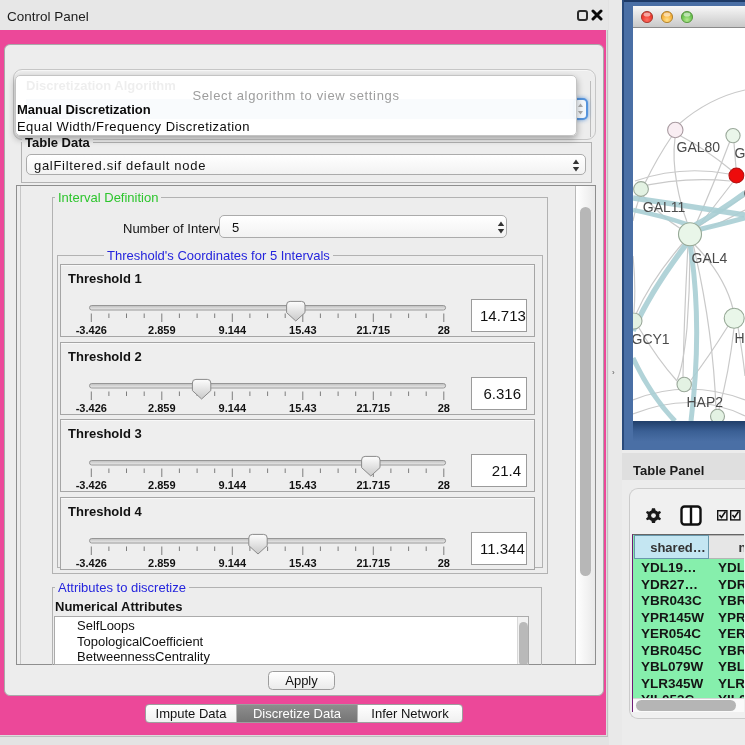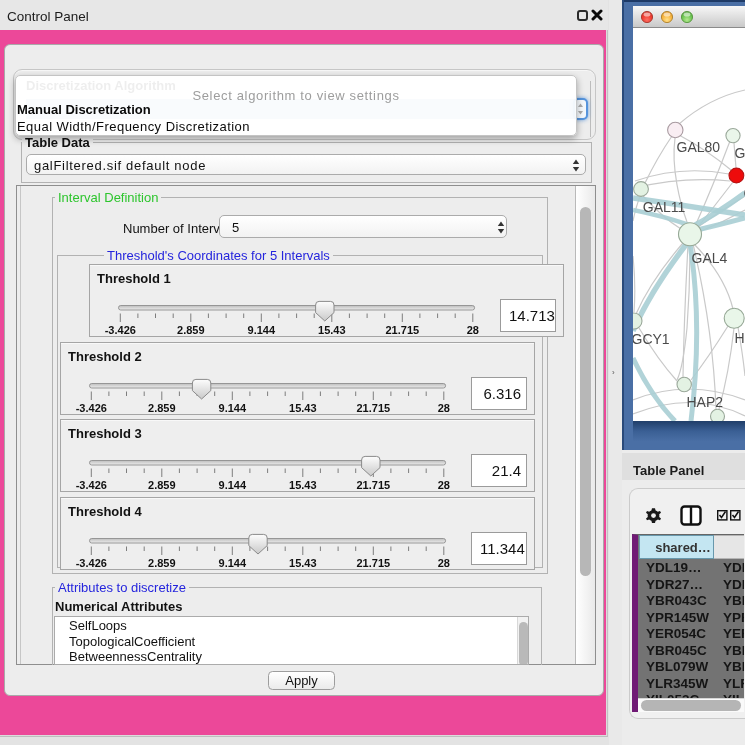--- a/index.html
+++ b/index.html
@@ -65,21 +65,21 @@
     <div class="abs" style="left:12px;top:4px;">5</div>
     <svg class="abs" style="left:277px;top:5px;" width="8" height="13" viewBox="0 0 8 13">
         <path d="M4,0.5 L7.2,5 H0.8 Z" fill="#333"></path>
         <path d="M4,12.5 L7.2,8 H0.8 Z" fill="#333"></path>
       </svg>
   </div>
 
   <div class="grp" style="left:57px;top:255px;width:486px;height:313px;"></div>
   <div class="glab" style="left:64px;top:249px;color:#2525dd;margin-left:40px;">Threshold's Coordinates for 5 Intervals</div>
 
-  <div class="tblock" style="top:264px;margin-left:29px;">
+  <div class="tblock" style="top:264px;">
       <div class="tlab">Threshold 1</div>
       <svg class="abs" style="left:0;top:0;" width="473" height="71" viewBox="0 0 473 71">
         <defs>
           <linearGradient id="tg1" x1="0" y1="0" x2="0" y2="1">
             <stop offset="0" stop-color="#bdbdbd"></stop>
             <stop offset="1" stop-color="#ededed"></stop>
           </linearGradient>
           <linearGradient id="th1" x1="0" y1="0" x2="0" y2="1">
             <stop offset="0" stop-color="#fdfdfd"></stop>
             <stop offset="1" stop-color="#c9c9c9"></stop>
@@ -170,27 +170,32 @@
         <text x="382.8" y="69" font-size="11" font-weight="bold" fill="#111" text-anchor="middle" font-family="Liberation Sans">28</text>
         <path d="M187.8,40 a3.5,3.5 0 0 1 3.5,-3.6 h11.4 a3.5,3.5 0 0 1 3.5,3.6 v7.6 l-9.2,8.4 l-9.2,-8.4 z" fill="url(#th4)" stroke="#8a8a8a" stroke-width="1"></path>
       </svg>
       <div class="tfield">11.344</div>
     </div>
 
   <div class="grp" style="left:52px;top:587px;width:490px;height:78px;border-bottom:none;"></div>
   <div class="glab" style="left:55px;top:581px;color:#2525dd;">Attributes to discretize</div>
   <div class="abs" style="left:55px;top:599px;font-size:13px;font-weight:bold;">Numerical Attributes</div>
   <div class="abs" style="left:54px;top:616px;width:475px;height:49px;background:#ffffff;border:1px solid #ababab;overflow:hidden;">
-    <div style="font-size:13px;line-height:15.7px;padding:1px 0 0 14px;">SelfLoops<br>TopologicalCoefficient<br>BetweennessCentrality<br></div>
+    <div style="font-size:13px;line-height:15.7px;padding:1px 0 0 14px;margin-left:8px;">SelfLoops<br>TopologicalCoefficient<br>BetweennessCentrality<br></div>
     <div class="abs" style="left:462px;top:0;width:13px;height:49px;background:#f2f2f2;border-left:1px solid #d8d8d8;"></div>
     <div class="abs" style="left:464px;top:5px;width:9px;height:44px;background:#b9b9b9;border-radius:4.5px;"></div>
   </div>
 
   <div class="abs" style="left:268px;top:671px;width:67px;height:19px;background:linear-gradient(#ffffff,#ebebeb);border:1px solid #9d9d9d;border-radius:4.5px;font-size:13px;text-align:center;line-height:17px;">Apply</div>
 
+  <div class="seg" style="left:145px;top:704px;height:19px;font-size:13px;">
+    <div class="s" style="width:91px;">Impute Data</div>
+    <div class="s sel" style="width:121px;">Discretize Data</div>
+    <div class="s" style="width:104px;">Infer Network</div>
+  </div>
 </div>
 
 <div class="abs" style="left:609px;top:0;width:13px;height:745px;background:#e9e9e9;"></div>
 
 <div class="abs" style="left:612px;top:368px;font-size:8px;color:#555;">›</div>
 
 <div class="abs" style="left:15px;top:75px;width:562px;height:61px;background:rgba(255,255,255,0.96);border:1px solid #c4c4c4;border-radius:5px;box-shadow:0 3px 7px rgba(0,0,0,0.32);"></div>
 <div class="abs" style="left:26px;top:78px;font-size:13px;font-weight:bold;color:rgba(40,40,40,0.08);">Discretization Algorithm</div>
 <div class="abs" style="left:26px;top:99px;width:551px;height:20px;background:rgba(195,212,232,0.10);"></div>
 <div class="abs" style="left:15px;top:88px;width:562px;font-size:13px;color:#9d9d9d;text-align:center;letter-spacing:0.65px;">Select algorithm to view settings</div>
@@ -299,21 +304,21 @@
       <rect x="1.5" y="1.5" width="19" height="18" rx="3" fill="#ffffff" stroke="#111" stroke-width="2.4"></rect>
       <line x1="11" y1="1.5" x2="11" y2="19.5" stroke="#111" stroke-width="2.4"></line>
     </svg>
     <svg class="abs" style="left:87px;top:21px;" width="24" height="11" viewBox="0 0 24 11">
       <rect x="0.7" y="0.7" width="9.2" height="9.2" fill="none" stroke="#111" stroke-width="1.4"></rect>
       <path d="M2.5,5 L4.5,7.5 L8.5,1.5" fill="none" stroke="#111" stroke-width="1.5"></path>
       <rect x="13.7" y="0.7" width="9.2" height="9.2" fill="none" stroke="#111" stroke-width="1.4"></rect>
       <path d="M15.5,5 L17.5,7.5 L21.5,1.5" fill="none" stroke="#111" stroke-width="1.5"></path>
     </svg>
 
-    <div class="abs" style="left:2px;top:44.7px;width:112px;height:178px;border-top:1px solid #666;border-left:6px solid #701a75;background:#737373;overflow:hidden;">
+    <div class="abs" style="left:2px;top:44.7px;width:112px;height:178px;border-top:1px solid #666;border-left:1px solid #701a75;background:#86efac;overflow:hidden;">
       <div class="abs" style="left:0.5px;top:0;width:75px;height:24px;background:#c4e6f2;border:1px solid #6898ac;font-size:13px;text-align:center;text-indent:14px;line-height:23px;color:#333;">shared…</div>
       <div class="abs" style="left:75.5px;top:0;width:60px;height:24px;background:#e6e6e6;border:1px solid #b5b5b5;border-left:none;font-size:13px;color:#333;">
           <span style="position:absolute;left:30px;top:4px;">name</span>
         </div>
       <div class="abs" style="left:8px;top:25.5px;font-size:13.5px;line-height:16.5px;color:#151515;">YDL19…<br>YDR27…<br>YBR043C<br>YPR145W<br>YER054C<br>YBR045C<br>YBL079W<br>YLR345W<br>YIL053C</div>
       <div class="abs" style="left:85px;top:25.5px;font-size:13.5px;line-height:16.5px;color:#151515;">YDL194W<br>YDR277C<br>YBR043C<br>YPR145W<br>YER054C<br>YBR045C<br>YBL079W<br>YLR345W<br>YIL053C</div>
       <div class="abs" style="left:0;top:163.5px;width:112px;height:14.5px;background:#fafafa;border-top:1px solid #d5d5d5;"></div>
       <div class="abs" style="left:3px;top:165.5px;width:100px;height:11px;background:#b5b5b5;border-radius:5.5px;"></div>
     </div>
   </div>

